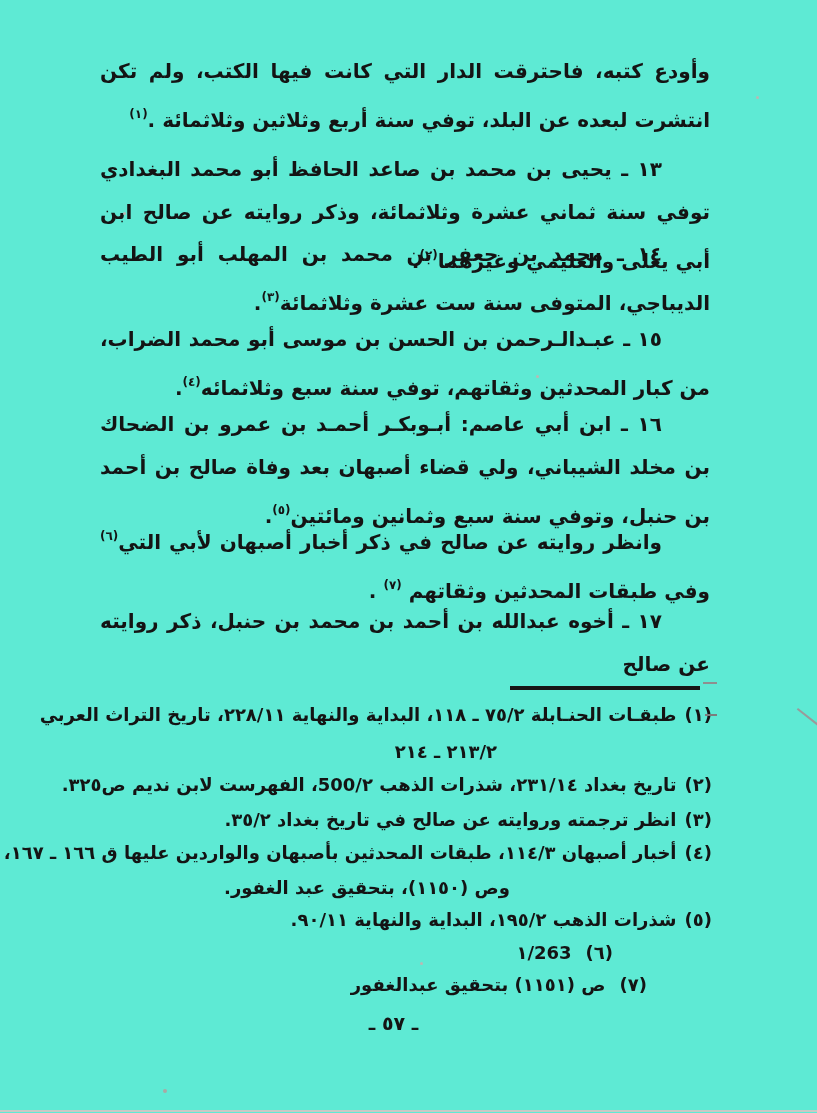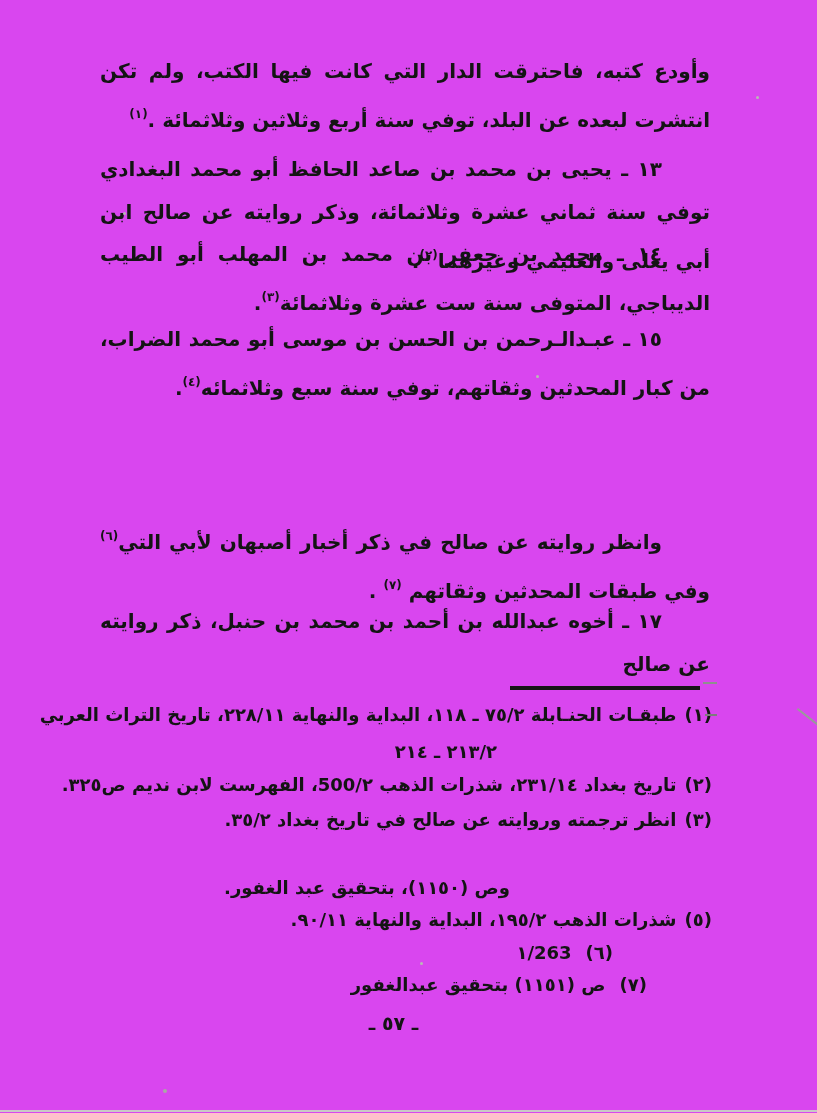--- a/index.html
+++ b/index.html
@@ -1,20 +1,20 @@
 <!DOCTYPE html>
 <html lang="ar" dir="rtl"><head>
 <meta charset="utf-8">
 <style>
   html,body{margin:0;padding:0;background:#e8e8e6;}
   .page{
     position:relative;
     width:817px;height:1113px;
     margin:0 auto;
-    background:#d946ef;
+    background:#5eead4;
     overflow:hidden;
     font-family:"DejaVu Sans", sans-serif;
     color:#141414;
     direction:rtl;
   }
   
   .para{
     position:absolute;
     right:107px;
     width:610px;
@@ -75,20 +75,23 @@
   </div>
 
   <div class="para indent" style="top:233px">
     <span>١٤ ـ </span><span>محمد بن جعفر بن محمد بن المهلب أبو الطيب الديباجي، المتوفى سنة ست عشرة وثلاثمائة</span><sup class="ref">(٣)</sup><span>.</span>
   </div>
 
   <div class="para indent" style="top:318px">
     <span>١٥ ـ </span><span>عبـدالـرحمن بن الحسن بن موسى أبو محمد الضراب، من كبار المحدثين وثقاتهم، توفي سنة سبع وثلاثمائه</span><sup class="ref">(٤)</sup><span>.</span>
   </div>
 
+  <div class="para indent" style="top:403px">
+    <span>١٦ ـ </span><span>ابن أبي عاصم: أبـوبكـر أحمـد بن عمرو بن الضحاك بن مخلد الشيباني، ولي قضاء أصبهان بعد وفاة صالح بن أحمد بن حنبل، وتوفي سنة سبع وثمانين ومائتين</span><sup class="ref">(٥)</sup><span>.</span>
+  </div>
 
   <div class="para indent" style="top:515px">
     <span>وانظر روايته عن صالح في ذكر أخبار أصبهان لأبي التي</span><sup class="ref">(٦)</sup><span> وفي طبقات المحدثين وثقاتهم </span><sup class="ref">(٧)</sup><span> .</span>
   </div>
 
   <div class="para indent" style="top:600px">
     <span>١٧ ـ </span><span>أخوه عبدالله بن أحمد بن محمد بن حنبل، ذكر روايته عن صالح</span>
   </div>
 
   <div class="divider"></div>
@@ -101,20 +104,23 @@
   </div>
 
   <div class="fn" style="top:768px">
     <span class="fn-marker">(٢)</span><span>تاريخ بغداد ٢٣١/١٤، شذرات الذهب 500/٢، الفهرست لابن نديم ص٣٢٥.</span>
   </div>
 
   <div class="fn" style="top:803px">
     <span class="fn-marker">(٣)</span><span>انظر ترجمته وروايته عن صالح في تاريخ بغداد ٣٥/٢.</span>
   </div>
 
+  <div class="fn" style="top:836px">
+    <span class="fn-marker">(٤)</span><span>أخبار أصبهان ١١٤/٣، طبقات المحدثين بأصبهان والواردين عليها ق ١٦٦ ـ ١٦٧،</span>
+  </div>
   <div class="fn" style="top:871px;right:307px">
     <span>وص (١١٥٠)، بتحقيق عبد الغفور.</span>
   </div>
 
   <div class="fn" style="top:903px">
     <span class="fn-marker">(٥)</span><span>شذرات الذهب ١٩٥/٢، البداية والنهاية ٩٠/١١.</span>
   </div>
 
   <div class="fn" style="top:936px;right:204px">
     <span class="fn-marker fn-marker-wide">(٦)</span><span>263/١</span>

